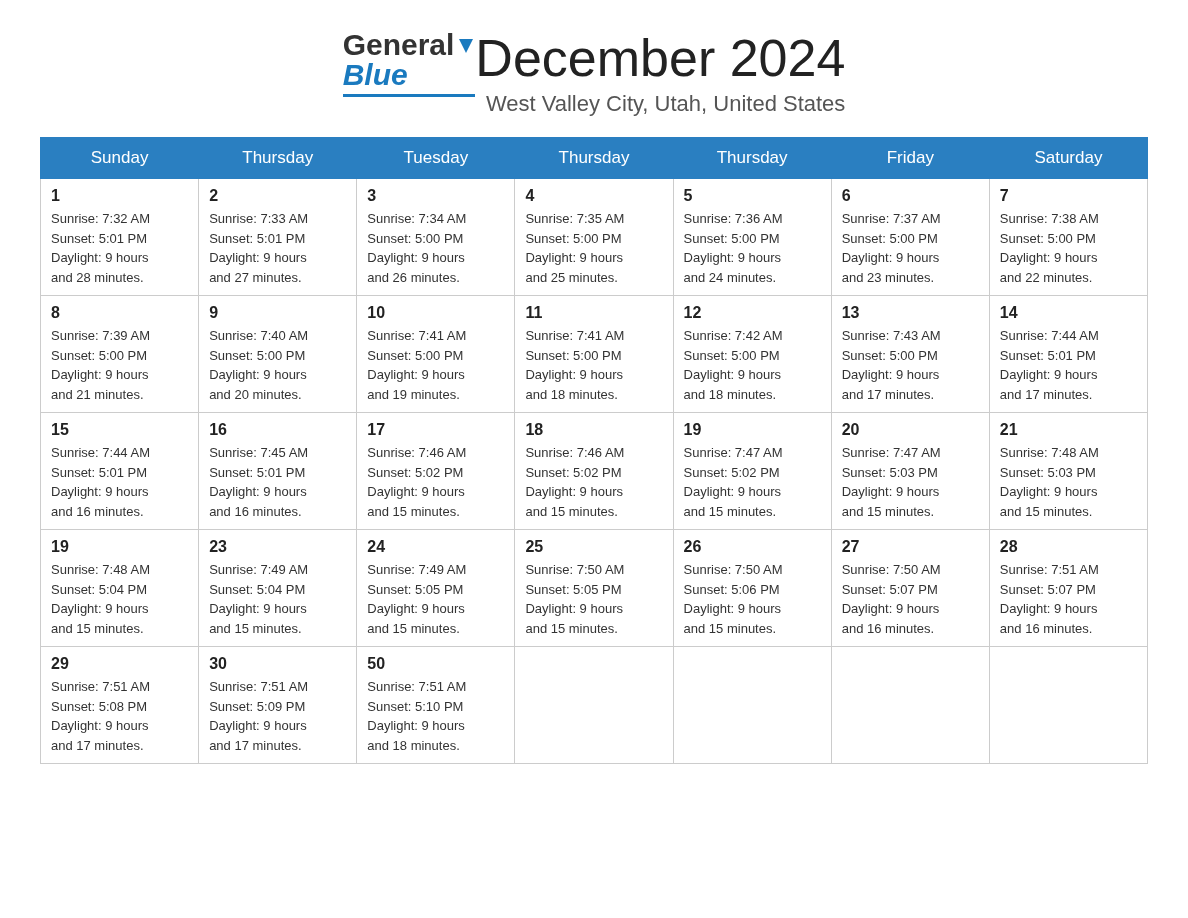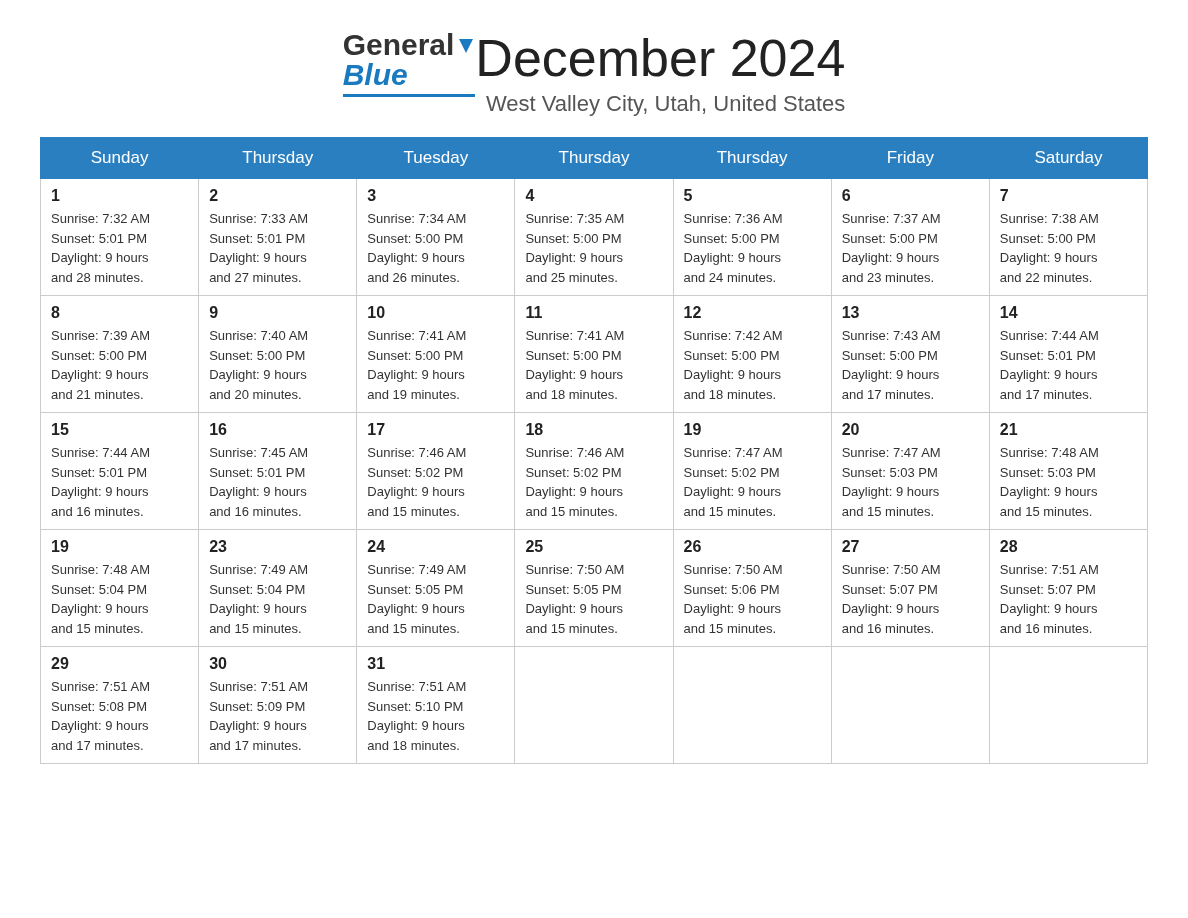--- a/index.html
+++ b/index.html
@@ -249,21 +249,21 @@
       <tr>
         <td>
           <span class="day-number">29</span>
           <div class="day-info">Sunrise: 7:51 AM<br>Sunset: 5:08 PM<br>Daylight: 9 hours<br>and 17 minutes.</div>
         </td>
         <td>
           <span class="day-number">30</span>
           <div class="day-info">Sunrise: 7:51 AM<br>Sunset: 5:09 PM<br>Daylight: 9 hours<br>and 17 minutes.</div>
         </td>
         <td>
-          <span class="day-number">31</span>
+          <span class="day-number">50</span>
           <div class="day-info">Sunrise: 7:51 AM<br>Sunset: 5:10 PM<br>Daylight: 9 hours<br>and 18 minutes.</div>
         </td>
         <td class="empty-cell"></td>
         <td class="empty-cell"></td>
         <td class="empty-cell"></td>
         <td class="empty-cell"></td>
       </tr>
     </tbody>
 </table>
 

